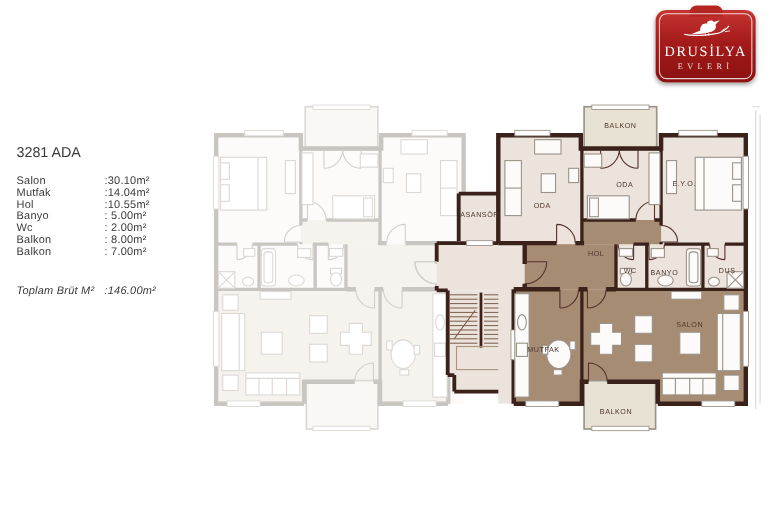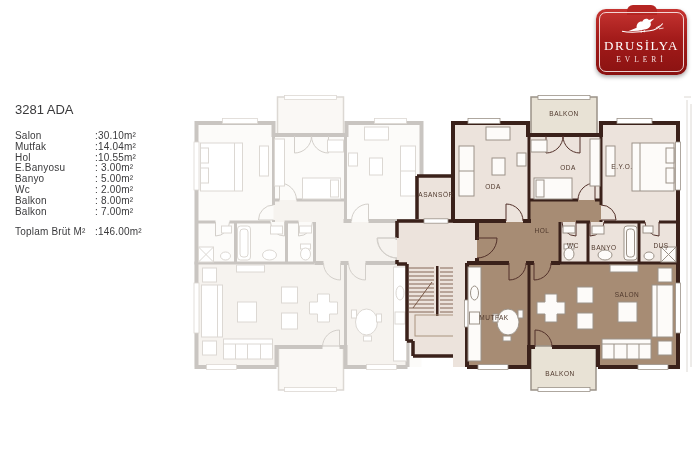--- a/index.html
+++ b/index.html
@@ -1,24 +1,24 @@
 <!DOCTYPE html>
 <html><head>
 <meta charset="utf-8">
 <style>
   html,body{margin:0;padding:0;background:#ffffff;}
   .page{position:relative;width:700px;height:466px;background:#ffffff;overflow:hidden;
         font-family:"Liberation Sans",sans-serif;color:#3d3d3f;}
   
   .info{position:absolute;left:15px;top:101px;width:220px;}
-  .title-line{font-size:13px;line-height:17px;white-space:pre;color:#3a3a3c;}
+  .title-line{font-size:13px;line-height:17px;white-space:pre;color:#3a3a3c;margin-top:29px;}
   .area-table{margin-top:13px;}
   .row{display:flex;font-size:10px;line-height:10.8px;letter-spacing:.2px;color:#3a3a3c;}
   .row .lbl{width:80px;}
-  .total-row{margin-top:10px;}
+  .total-row{margin-top:24px;font-style:italic;}
   
   .logo{position:absolute;left:596px;top:9px;width:91px;height:66px;border-radius:10px;
         background:linear-gradient(180deg,#c63431 0%,#a31b1a 45%,#8a1211 100%);
         box-shadow:0 2px 4px rgba(0,0,0,.35);text-align:center;}
   .logo::before{content:"";position:absolute;left:50%;top:-4px;transform:translateX(-50%);
         width:30px;height:10px;background:#b52522;border-radius:6px 6px 0 0;}
   .logo::after{content:"";position:absolute;left:3px;right:3px;top:3px;bottom:3px;
         border:1px solid rgba(255,255,255,.8);border-radius:7px;pointer-events:none;}
   .logo-bird{margin-top:6px;height:20px;}
   .logo-name{font-family:"Liberation Serif",serif;font-size:13px;letter-spacing:1.5px;
@@ -47,24 +47,20 @@
           <span class="lbl">Salon</span>
           <span>:30.10m²</span>
         </div>
       <div class="row">
           <span class="lbl">Mutfak</span>
           <span>:14.04m²</span>
         </div>
       <div class="row">
           <span class="lbl">Hol</span>
           <span>:10.55m²</span>
-        </div>
-      <div class="row">
-          <span class="lbl">E.Banyosu</span>
-          <span>: 3.00m²</span>
         </div>
       <div class="row">
           <span class="lbl">Banyo</span>
           <span>: 5.00m²</span>
         </div>
       <div class="row">
           <span class="lbl">Wc</span>
           <span>: 2.00m²</span>
         </div>
       <div class="row">

